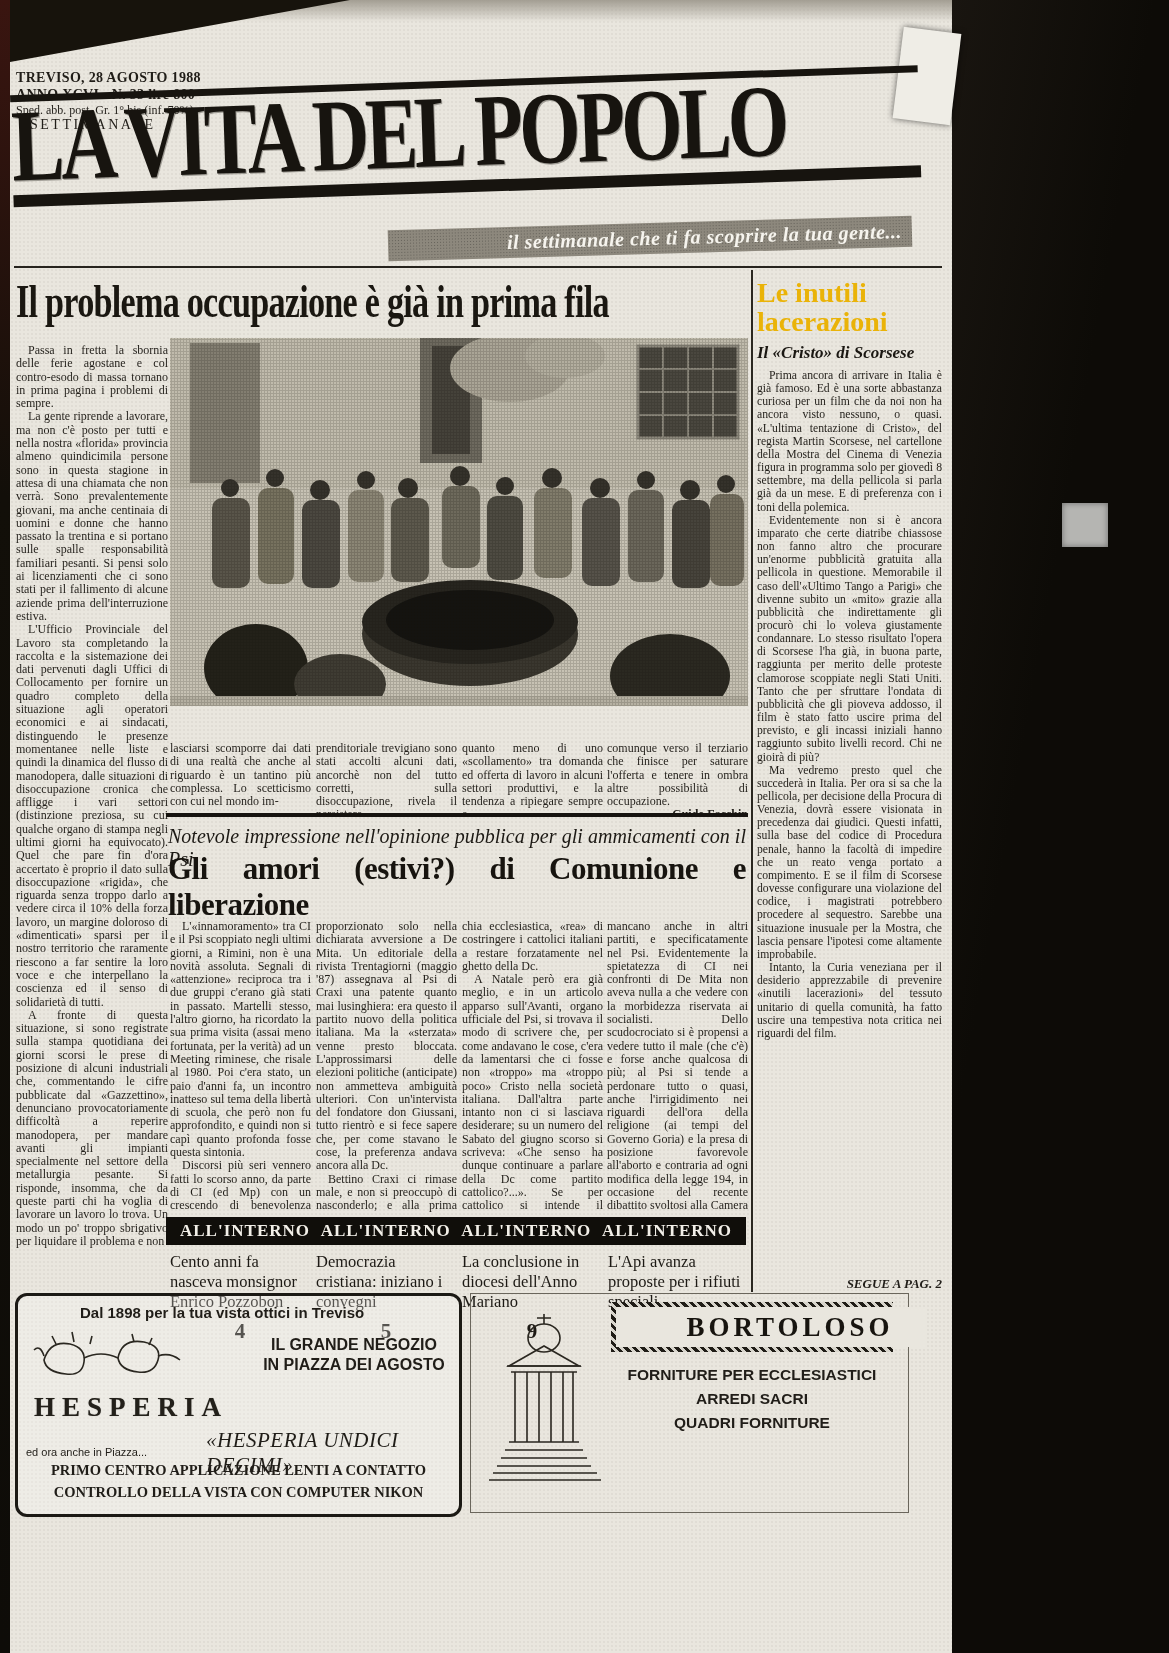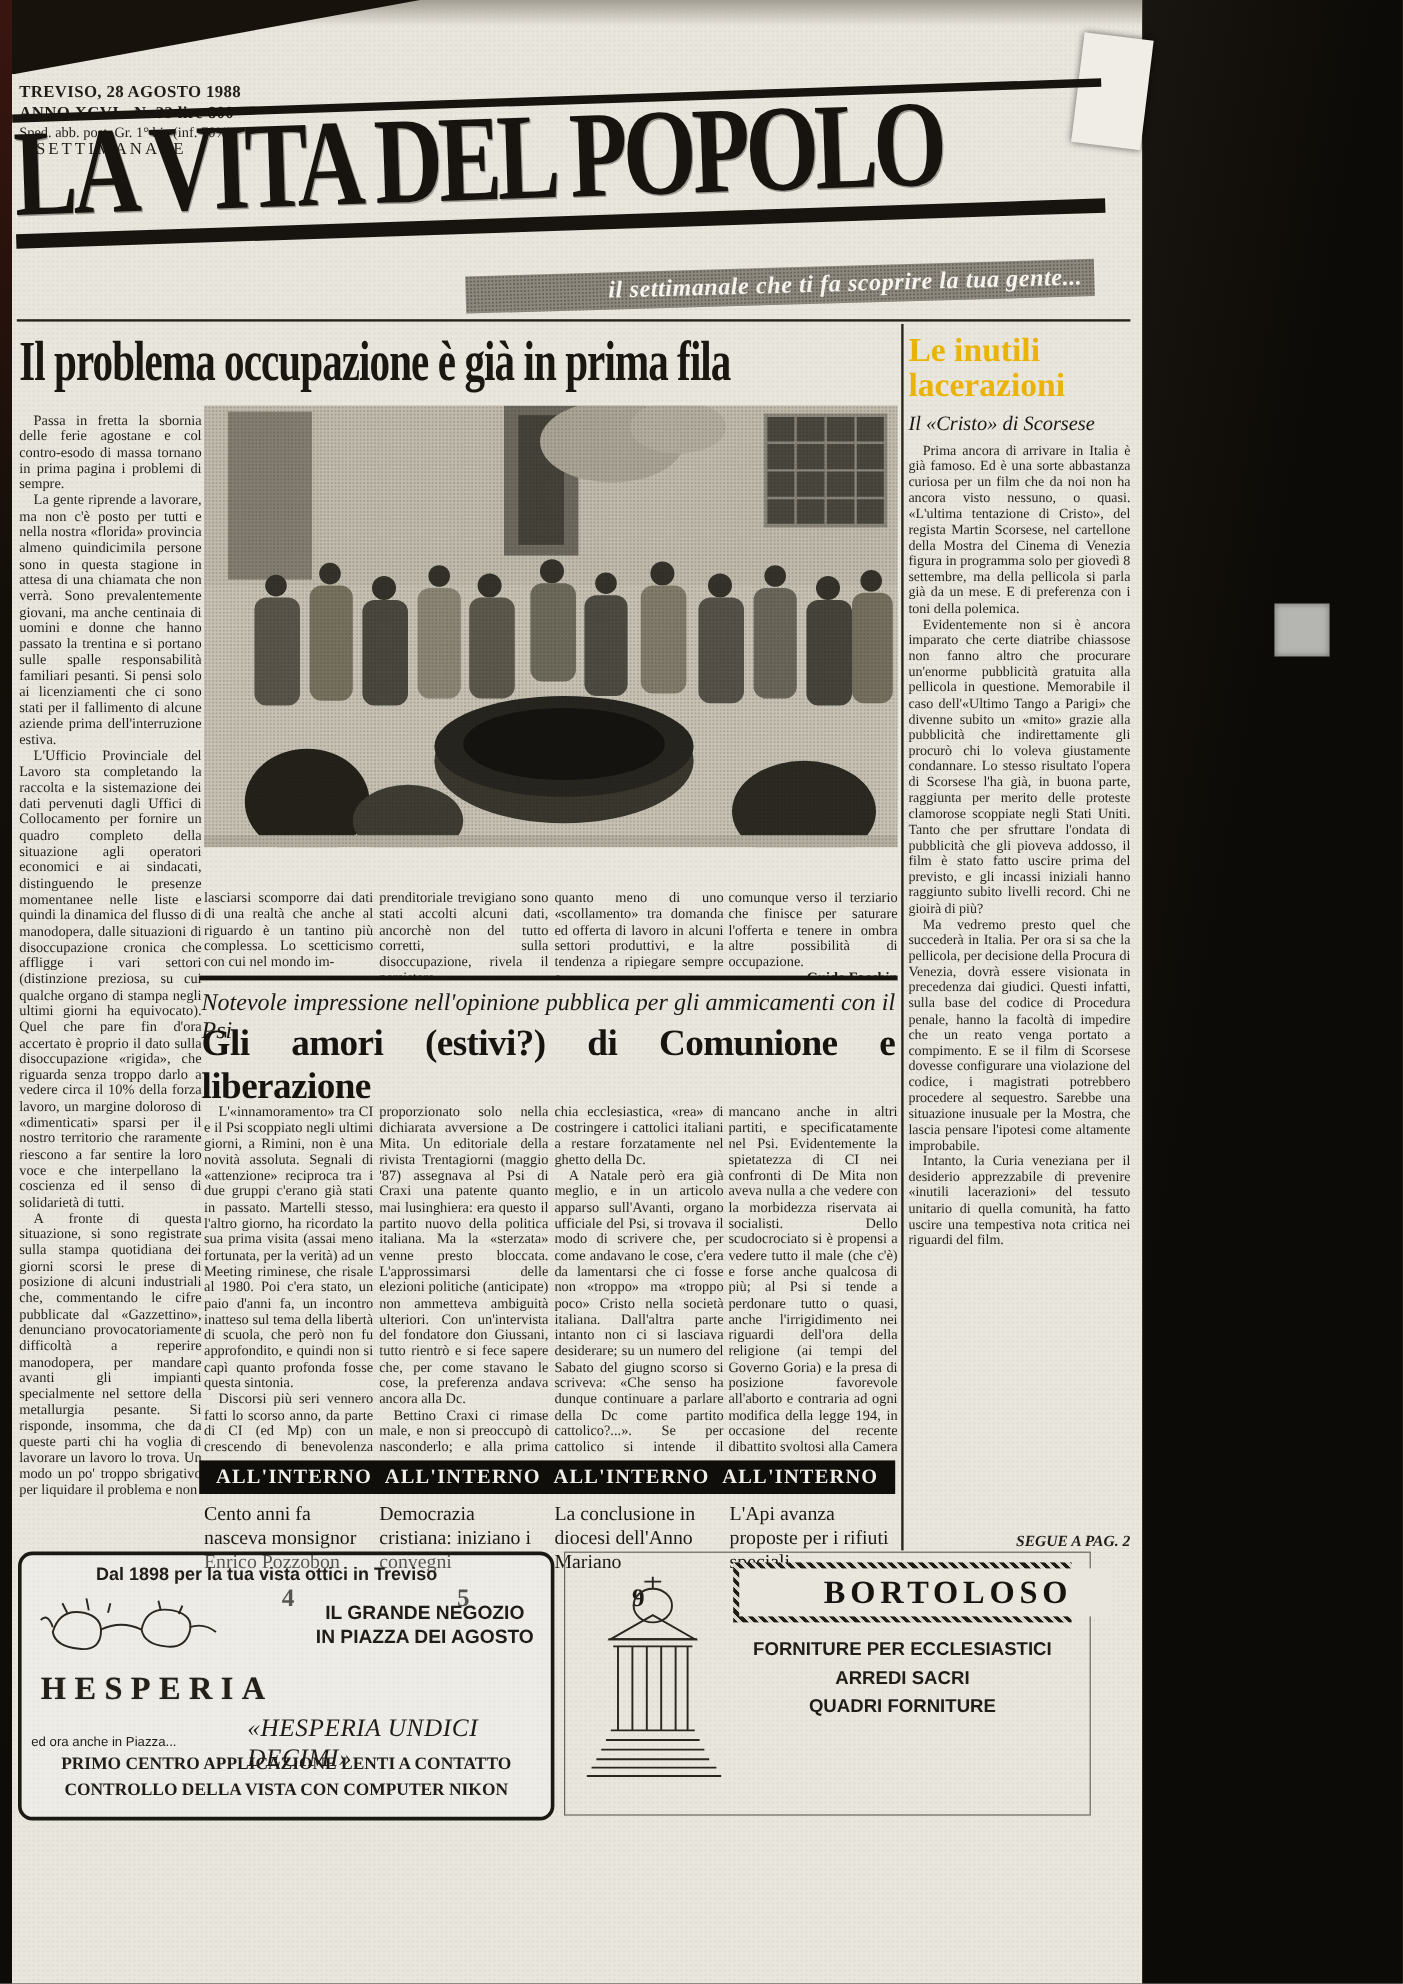--- a/index.html
+++ b/index.html
@@ -80,21 +80,21 @@
     display:flex;justify-content:space-between;align-items:center;
     padding:0 14px;box-sizing:border-box;}
   #interno-band span{color:#f2efe8;font-weight:bold;font-size:17px;letter-spacing:1px;}
   .interno-item{top:1252px;width:140px;font-size:16.5px;line-height:1.2;color:#1d1a15;}
   #it1{left:170px;} #it2{left:316px;} #it3{left:462px;} #it4{left:608px;}
   .interno-item .pagenum{font-weight:bold;font-size:21px;text-align:center;margin-top:8px;}
   
   #vrule{left:751px;top:270px;width:2px;height:1022px;background:#2a2720;}
   #rc-headline{left:757px;top:278px;width:184px;font-weight:bold;font-size:28px;
     line-height:1.05;color:#eab308;}
-  #rc-subhead{left:757px;top:343px;width:184px;font-weight:normal;font-style:italic;
+  #rc-subhead{left:757px;top:343px;width:184px;font-weight:bold;font-style:italic;
     font-size:17px;color:#1a1712;}
   #rc-body{left:757px;top:369px;width:185px;height:900px;overflow:hidden;
     font-size:11.7px;line-height:13.15px;}
   #rc-segue{left:757px;top:1276px;width:185px;font-weight:bold;font-style:italic;
     font-size:13px;text-align:right;}
   
   #ad-left{left:15px;top:1293px;width:441px;height:218px;
     border:3px solid #1b1914;border-radius:12px;background:rgba(255,255,255,.25);}
   #ad-left .tagline{position:absolute;left:62px;top:8px;
     font-weight:bold;font-size:15px;font-family:"Liberation Sans","DejaVu Sans",sans-serif;}

